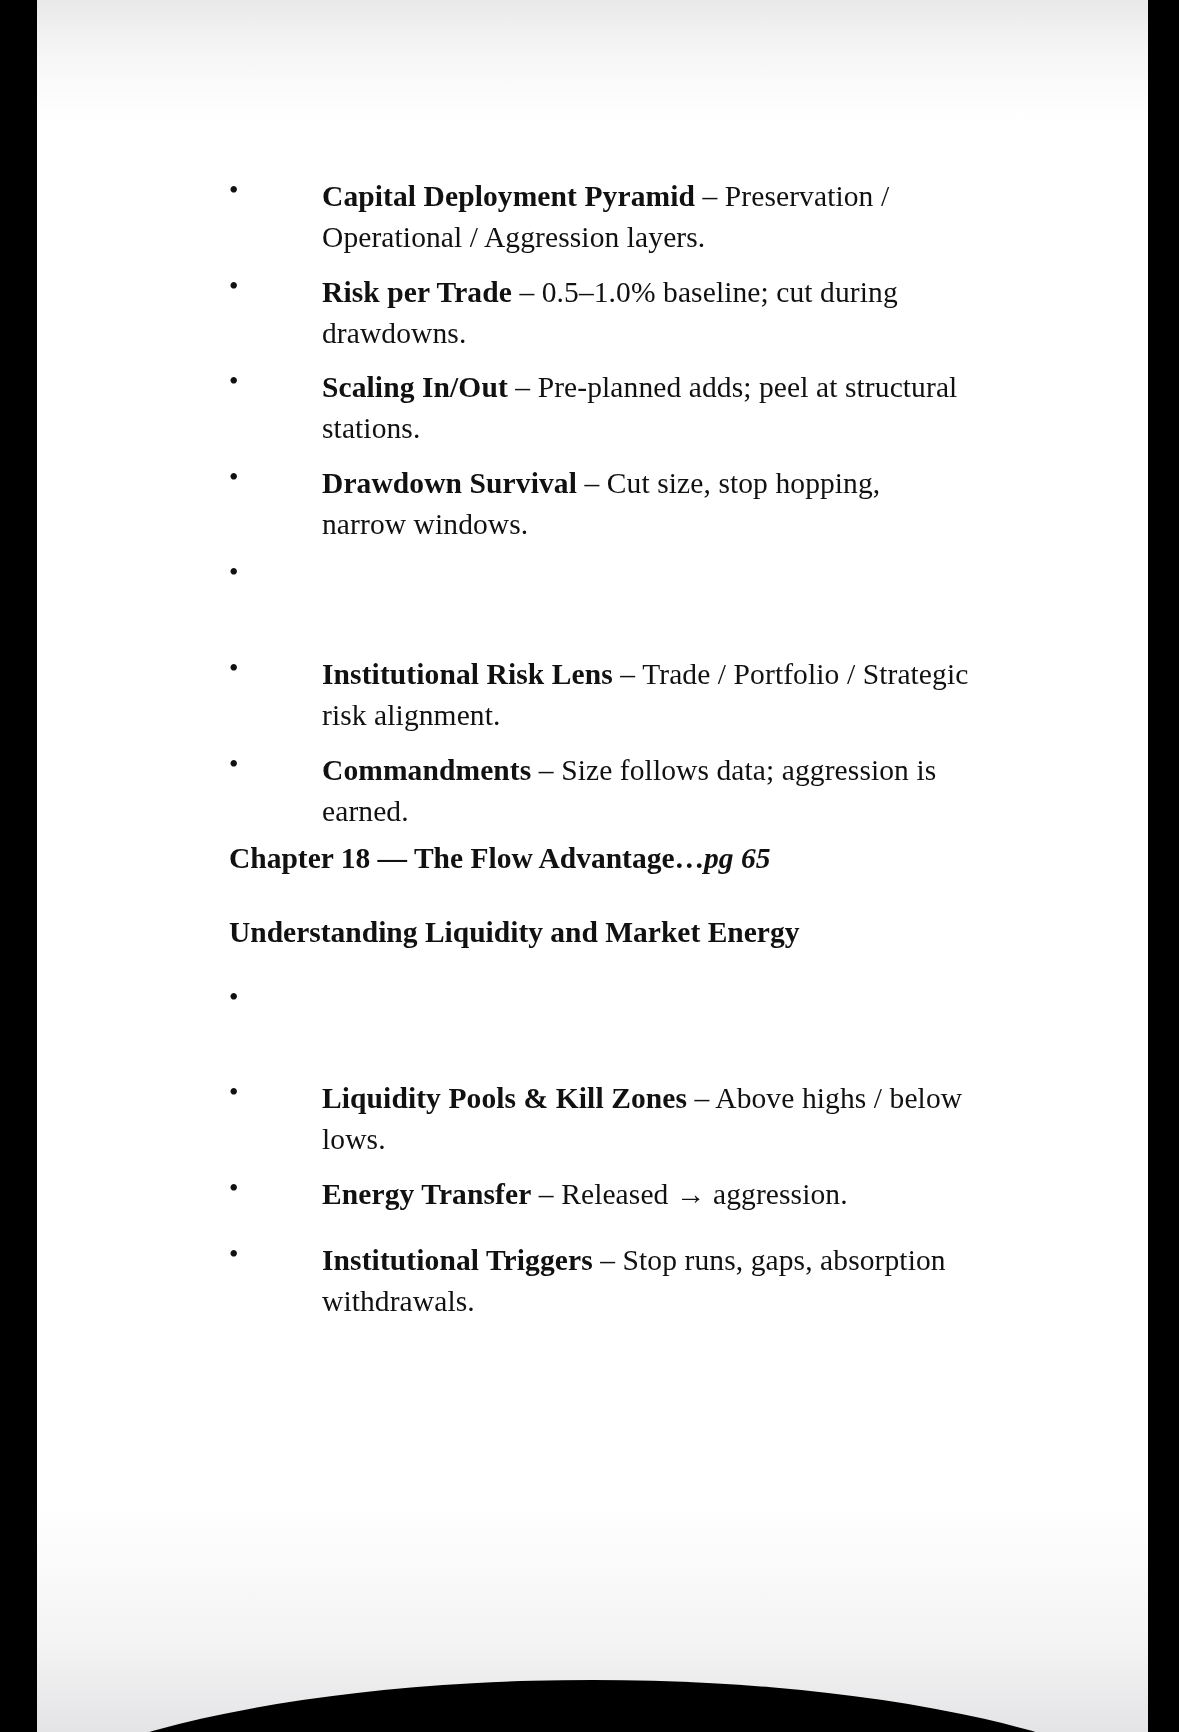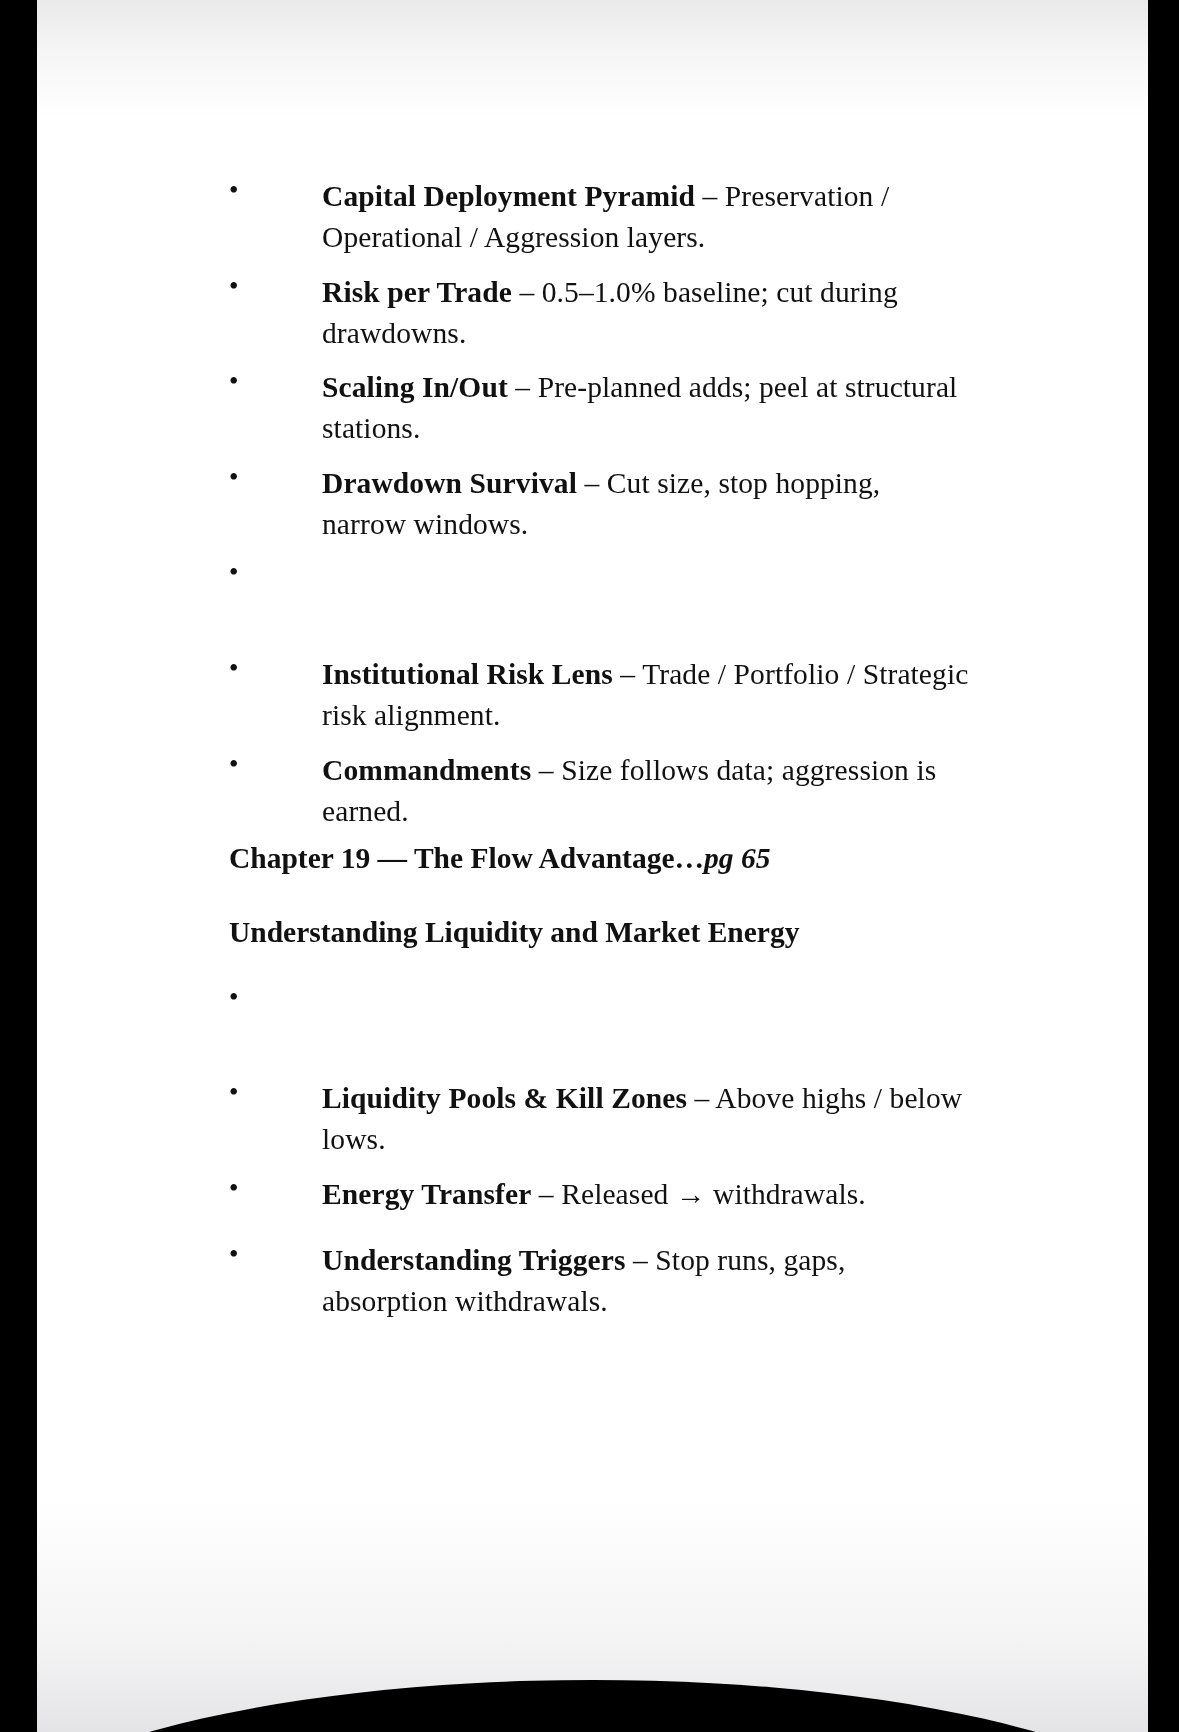--- a/index.html
+++ b/index.html
@@ -171,47 +171,47 @@
       </div>
 
       <div class="bullet-item" style="left:192px; top:742px;">
         <span class="bullet-mark">•</span>
         <div class="bullet-text">
           <b>Commandments</b><span> – </span><span>Size follows data; aggression is earned.</span>
         </div>
       </div>
 
       <div class="heading" style="top:838px;">
-        <span>Chapter 19 — The Flow Advantage…</span><span class="pg">pg 65</span>
+        <span>Chapter 18 — The Flow Advantage…</span><span class="pg">pg 65</span>
       </div>
 
       <div class="subheading" style="top:912px;">Understanding Liquidity and Market Energy</div>
 
       <div class="bullet-item" style="left:192px; top:975px;">
         <span class="bullet-mark">•</span>
       </div>
 
       <div class="bullet-item" style="left:192px; top:1070px;">
         <span class="bullet-mark">•</span>
         <div class="bullet-text">
           <b>Liquidity Pools &amp; Kill Zones</b><span> – </span><span>Above highs / below lows.</span>
         </div>
       </div>
 
       <div class="bullet-item" style="left:192px; top:1166px;">
         <span class="bullet-mark">•</span>
         <div class="bullet-text">
-          <b>Energy Transfer</b><span> – </span><span>Released → withdrawals.</span>
+          <b>Energy Transfer</b><span> – </span><span>Released → aggression.</span>
         </div>
       </div>
 
       <div class="bullet-item" style="left:192px; top:1232px;">
         <span class="bullet-mark">•</span>
         <div class="bullet-text">
-          <b>Understanding Triggers</b><span> – </span><span>Stop runs, gaps, absorption withdrawals.</span>
+          <b>Institutional Triggers</b><span> – </span><span>Stop runs, gaps, absorption withdrawals.</span>
         </div>
       </div>
 
     </div>
 
     <div id="page-curve"></div>
   </div>
 </div>
 
 </body></html>

